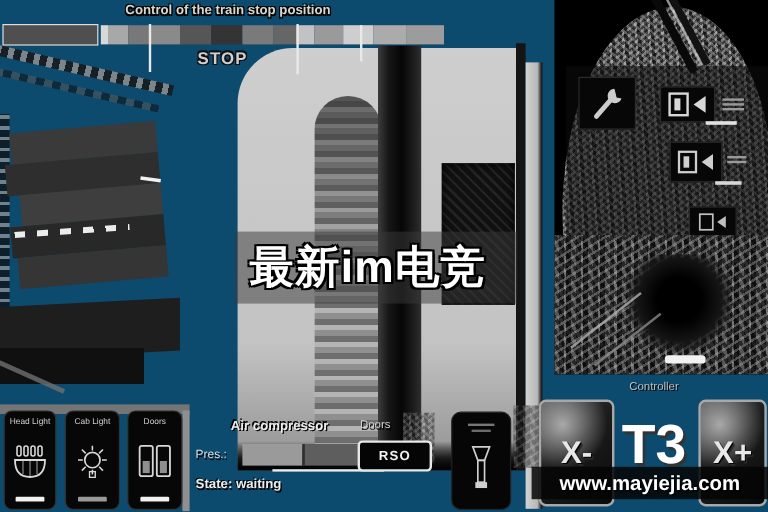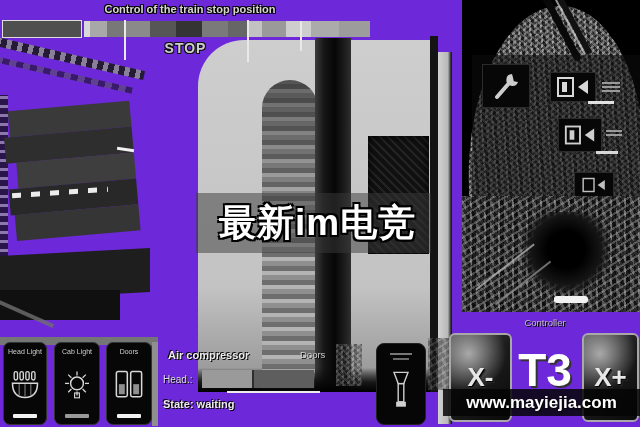--- a/index.html
+++ b/index.html
@@ -1,18 +1,18 @@
 <!DOCTYPE html>
 <html><head>
 <meta charset="utf-8">
 <style>
   * { margin:0; padding:0; box-sizing:border-box; }
   html,body { background:#000; }
   body { font-family:"Liberation Sans", sans-serif; }
-  .stage { position:relative; width:640px; height:427px; background:#6d28d9; overflow:hidden; }
+  .stage { position:relative; width:640px; height:427px; background:#0c4a6e; overflow:hidden; }
   .abs { position:absolute; }
 
   
   .gauge-title { left:40px; top:3px; width:300px; text-align:center; font-size:11px; font-weight:bold;
     color:#d8d8cf; text-shadow:1px 1px 0 #000,-1px -1px 0 #000,1px -1px 0 #000,-1px 1px 0 #000; z-index:20;}
   .gauge { left:3px; top:21px; width:370px; height:16px; display:flex; align-items:stretch; z-index:19; }
   .gseg { height:16px; flex:0 0 auto; }
   .gseg:first-child { box-shadow:0 0 0 1px #ddd; margin-right:3px; }
   .gdiv { top:20px; width:2px; background:#e9e9e9; z-index:21; }
   .gdiv1 { left:124px; height:40px; }
@@ -100,21 +100,21 @@
   .panel-btn { background:#070707; border:1px solid #333; border-radius:7px; z-index:12;
     display:flex; flex-direction:column; align-items:center; }
   .btn-light1 { left:3px; top:342px; width:44px; height:83px; }
   .btn-light2 { left:54px; top:342px; width:46px; height:83px; }
   .btn-doors  { left:106px; top:342px; width:46px; height:83px; }
   .pbtn-label { font-size:7px; line-height:8px; color:#cfcfcf; text-align:center; margin-top:5px; width:34px; }
   .pbtn-icon { flex:1; display:flex; align-items:center; justify-content:center; }
   .pbtn-ind { width:24px; height:4px; border-radius:1px; margin-bottom:6px; }
 
   .ac-title { left:168px; top:349px; width:130px; font-size:11px; font-weight:bold; color:#ececec;
-    text-shadow:1px 1px 0 #000,-1px -1px 0 #000; z-index:10; }
+    text-shadow:1px 1px 0 #000,-1px -1px 0 #000; z-index:10;text-align:center; }
   .ac-pres-label { left:163px; top:374px; font-size:10px; color:#dcdcdc; text-shadow:1px 1px 0 #000; z-index:10; }
   .ac-bar { left:202px; top:370px; width:112px; height:18px; display:flex; z-index:10;
     box-shadow:inset 0 1px 0 #cfcfcf; }
   .ac-bar .cellL { width:50px; background:#9a9a9a; }
   .ac-bar .cellR { width:62px; background:#5e5e5e; border-left:2px solid #2e2e2e;}
   .ac-underline { left:227px; top:391px; width:93px; height:2px; background:#ececec; z-index:10; }
   .ac-state { left:163px; top:398px; font-size:11px; font-weight:bold; color:#ececec;
     text-shadow:1px 1px 0 #000,-1px -1px 0 #000; z-index:10; }
 
   .sys-title { left:300px; top:349px; font-size:9.5px; color:#d2d2d2; text-shadow:1px 1px 0 #000; z-index:10; }
@@ -139,21 +139,21 @@
     display:flex; align-items:center; justify-content:center;
     color:#e8e8e8; font-size:26px; font-weight:bold;
     text-shadow:1px 1px 0 #000,2px 2px 0 #2a2a2a; }
   .btn-xdec { left:449px; width:63px; }
   .btn-xinc { left:582px; width:57px; }
   .notch-display { left:512px; top:340px; width:66px; height:60px; z-index:12; display:flex; align-items:center; justify-content:center;
     color:#fff; font-size:46px; font-weight:bold; text-shadow:2px 2px 0 #333; }
 
   
   .wm-center { left:196px; top:193px; width:235px; height:60px; background:rgba(58,58,58,.5); z-index:40;
-    display:flex; align-items:center;padding-left:11px; }
+    display:flex; align-items:center; }
   .wm-center span { font-size:37px; font-weight:bold; color:#fff; padding-left:12px; letter-spacing:1px;
     text-shadow:2px 2px 0 #000,-2px -2px 0 #000,2px -2px 0 #000,-2px 2px 0 #000,0 2px 0 #000,0 -2px 0 #000; }
   .wm-site { left:443px; top:389px; width:197px; height:27px; background:rgba(5,5,5,.85); z-index:50;
     display:flex; align-items:center; justify-content:center; }
   .wm-site span { font-size:17px; font-weight:bold; color:#fff; text-shadow:1px 1px 2px #000; }
 
   svg { display:block; }
 </style>
 </head>
 <body>
@@ -320,29 +320,30 @@
         <rect x="5" y="3" width="13" height="30" rx="2" fill="none" stroke="#d8d8d8" stroke-width="1.8"></rect>
         <rect x="22" y="3" width="13" height="30" rx="2" fill="none" stroke="#d8d8d8" stroke-width="1.8"></rect>
         <rect x="8" y="18" width="7" height="12" fill="#8f8f8f"></rect>
         <rect x="25" y="18" width="7" height="12" fill="#8f8f8f"></rect>
       </svg>
     </div>
     <div class="pbtn-ind" style="background: rgb(242, 242, 242);"></div>
   </div>
 
   <div class="abs ac-title">Air compressor</div>
-  <div class="abs ac-pres-label">Head.:</div>
+  <div class="abs ac-pres-label">Pres.:</div>
   <div class="abs ac-bar">
     <div class="cellL"></div>
     <div class="cellR"></div>
   </div>
   <div class="abs ac-underline"></div>
   <div class="abs ac-state">State: waiting</div>
 
   <div class="abs sys-title">Doors</div>
+  <div class="abs sys-btn btn-rso">RSO</div>
 
   <div class="abs noise-patch1 tex-a"></div>
   <div class="abs noise-patch2 tex-b"></div>
 
   <div class="abs eb-btn">
     <div class="eb-lbl1"></div>
     <div class="eb-lbl2"></div>
     <div class="pbtn-icon">
       <svg width="28" height="48" viewBox="0 0 40 64">
         <polygon points="10,4 30,4 24,20 16,20" fill="none" stroke="#cfcfcf" stroke-width="2"></polygon>

